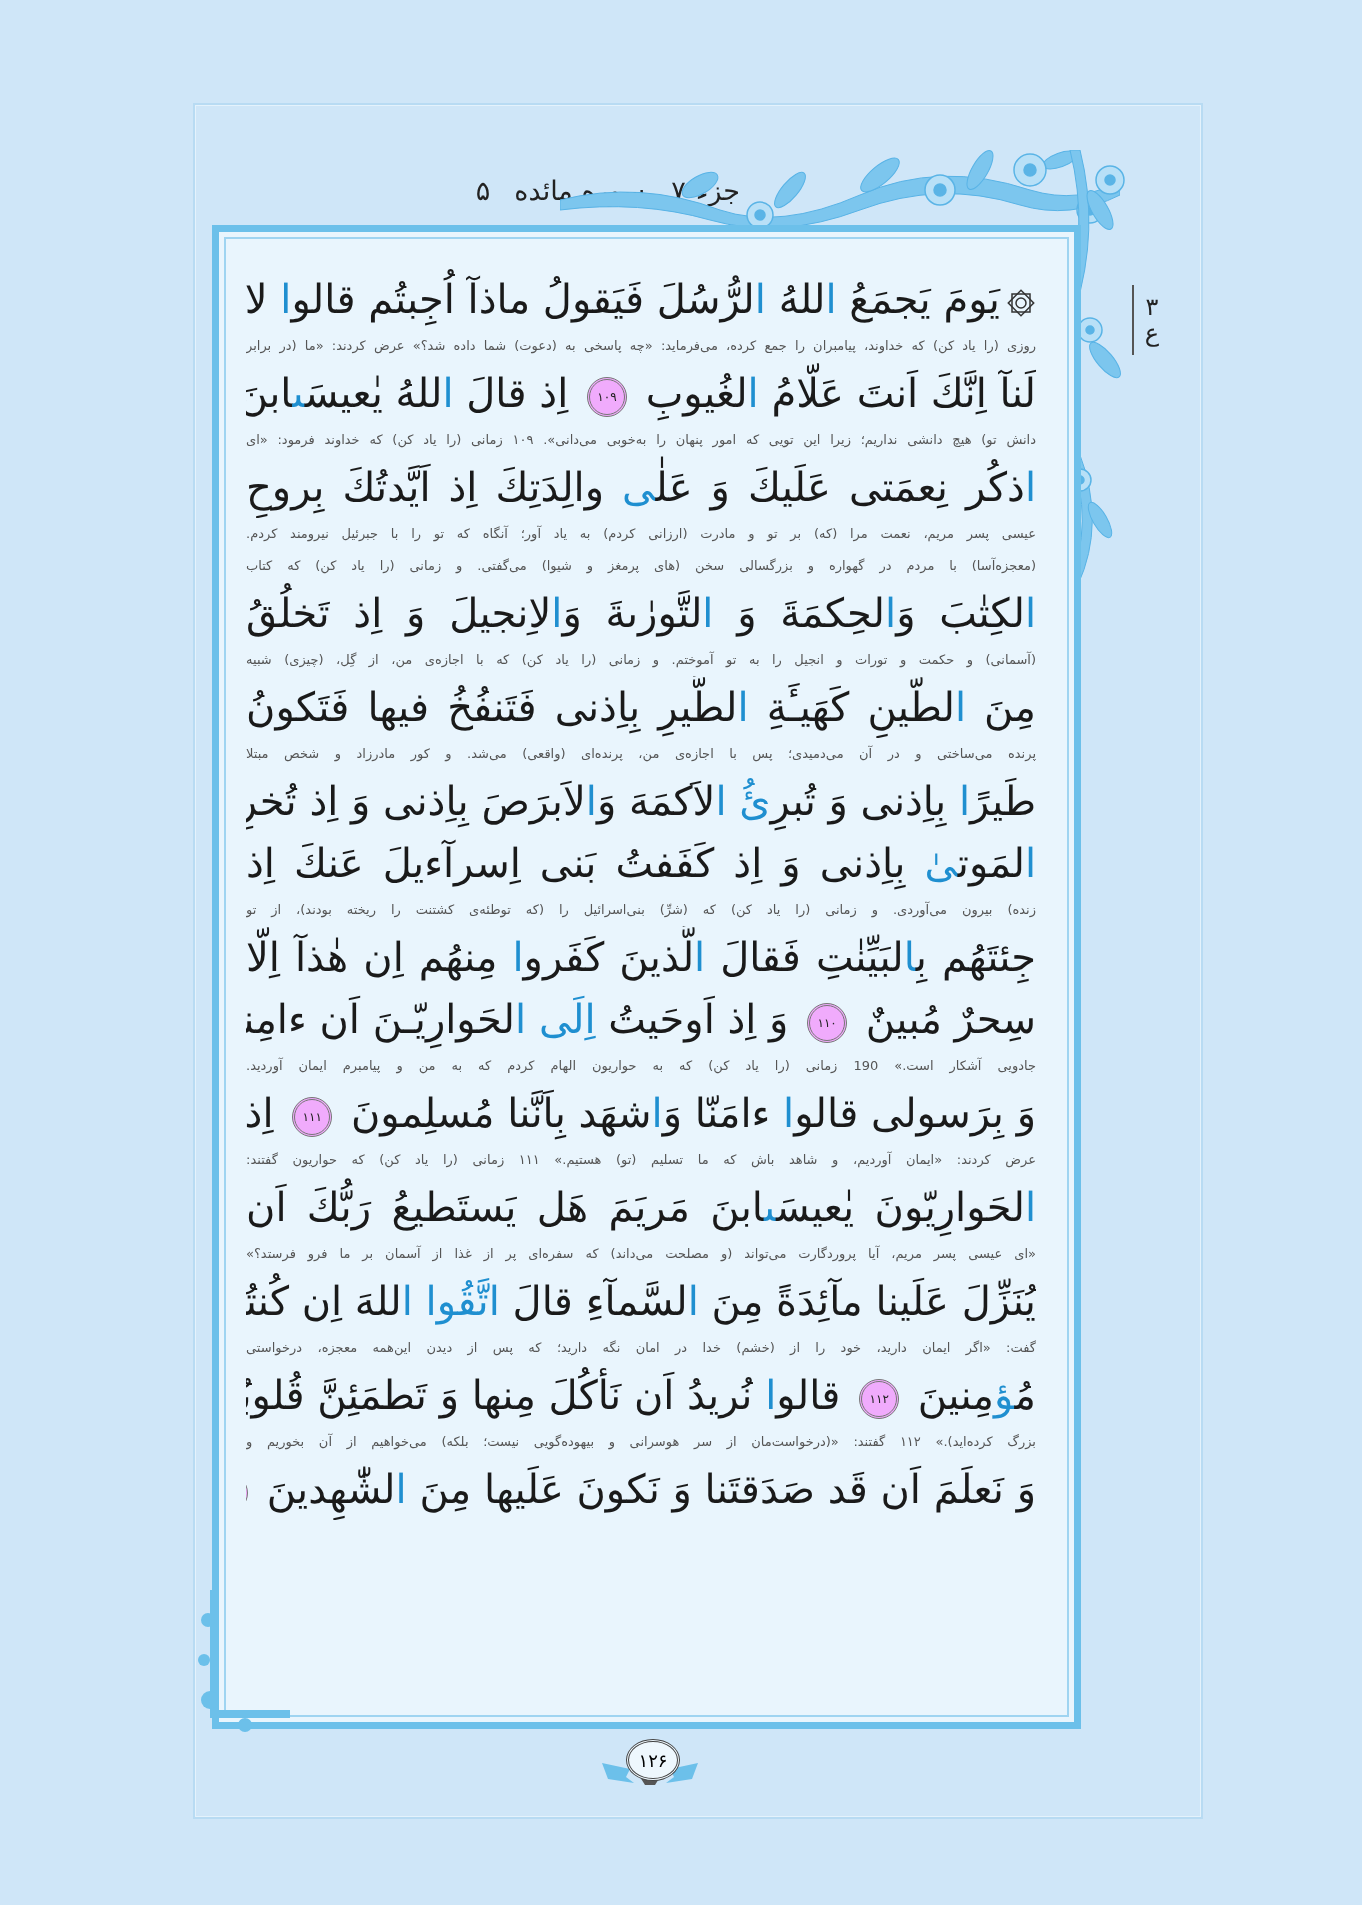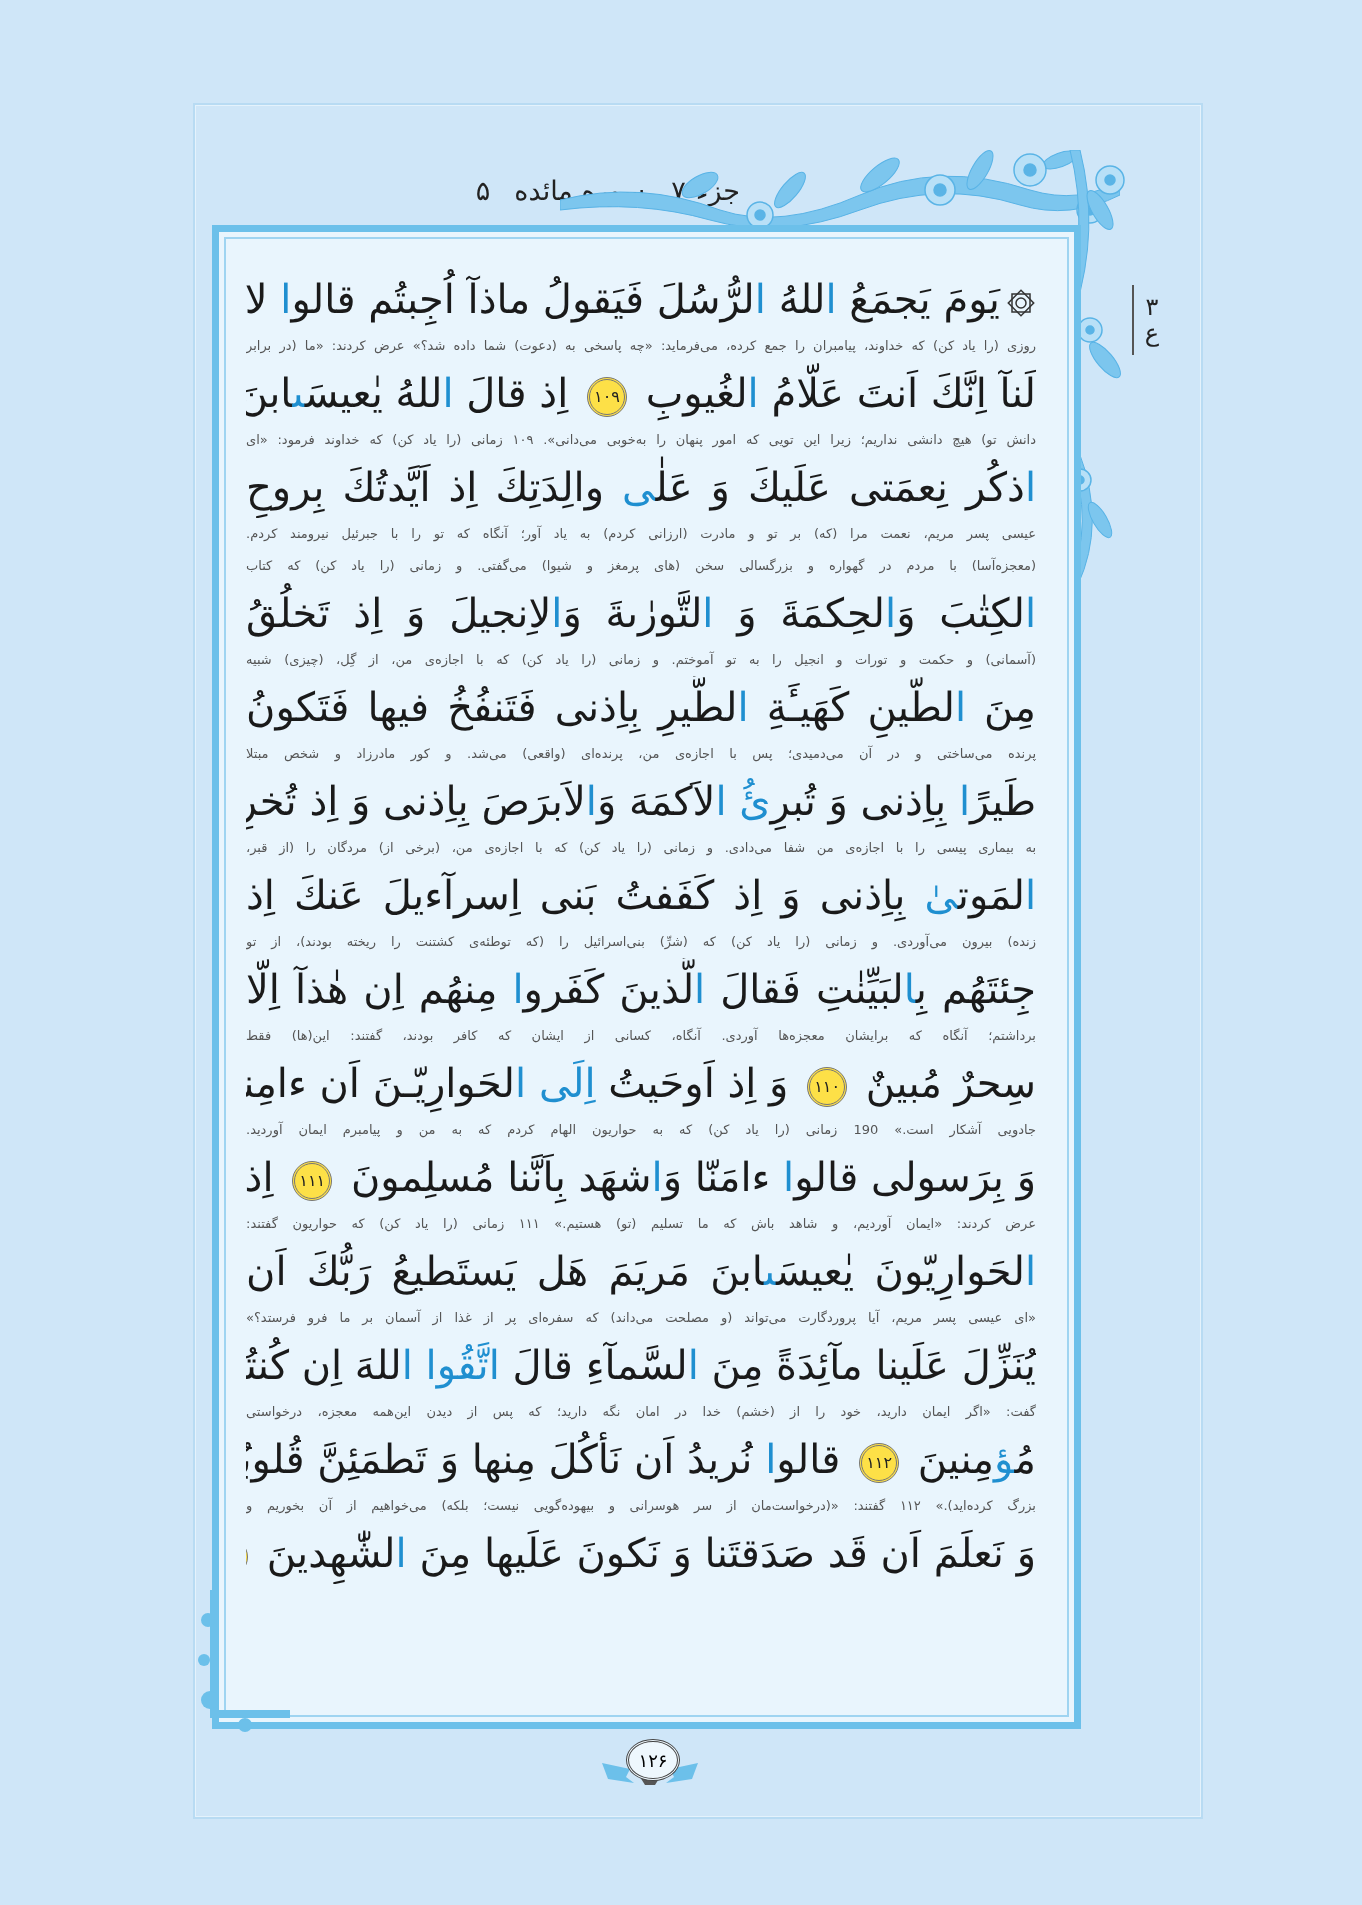--- a/index.html
+++ b/index.html
@@ -47,21 +47,21 @@
     line-height:62px; overflow:hidden;
   }
   .verse-line .hl { color:#1f8fd0; }
   .trans-line {
     height:32px; font-family:"DejaVu Sans", sans-serif; font-size:13px; color:#555;
     white-space:nowrap; line-height:32px; text-align:justify; text-align-last:justify; overflow:hidden;
   }
   .ayah-marker {
     display:inline-flex; align-items:center; justify-content:center;
     width:34px; height:34px; border-radius:50%; border:3px double #777;
-    background:#fde047; font-size:16px; color:#222; vertical-align:middle;
+    background:#f0abfc; font-size:12px; color:#222; vertical-align:middle;
     font-family:"DejaVu Sans", sans-serif; margin:0 6px;
   }
   .rub-icon {
     display:inline-block; width:30px; height:30px; vertical-align:middle; margin-left:6px;
   }
   .page-number {
     position:absolute; left:600px; top:1735px; width:100px; height:50px;
   }
   .page-number .num {
     position:absolute; left:26px; top:4px; width:48px; height:36px;
@@ -176,31 +176,29 @@
   <div class="trans-line">(آسمانی) و حکمت و تورات و انجیل را به تو آموختم. و زمانی (را یاد کن) که با اجازه‌ی من، از گِل، (چیزی) شبیه</div>
 
   <div class="verse-line">
     <span>مِنَ </span><span class="hl">ا</span><span>لطّينِ كَهَيـَٔةِ </span><span class="hl">ا</span><span>لطَّيرِ بِاِذنى فَتَنفُخُ فيها فَتَكونُ</span>
   </div>
   <div class="trans-line">پرنده می‌ساختی و در آن می‌دمیدی؛ پس با اجازه‌ی من، پرنده‌ای (واقعی) می‌شد. و کور مادرزاد و شخص مبتلا</div>
 
   <div class="verse-line">
     <span>طَيرً</span><span class="hl">ا</span><span> بِاِذنى وَ تُبرِ</span><span class="hl">ئُ</span><span> </span><span class="hl">ا</span><span>لاَكمَهَ وَ</span><span class="hl">ا</span><span>لاَبرَصَ بِاِذنى وَ اِذ تُخرِجُ</span>
   </div>
-  <div class="trans-line">به بیماری پیسی را با اجازه‌ی من شفا می‌دادی. و زمانی (را یاد کن) که با اجازه‌ی من، (برخی از) مردگان را (از قبر،</div>
 
   <div class="verse-line">
     <span class="hl">ا</span><span>لمَوت</span><span class="hl">ىٰ</span><span> بِاِذنى وَ اِذ كَفَفتُ بَنى اِسرآءيلَ عَنكَ اِذ</span>
   </div>
   <div class="trans-line">زنده) بیرون می‌آوردی. و زمانی (را یاد کن) که (شرِّ) بنی‌اسرائیل را (که توطئه‌ی کشتنت را ریخته بودند)، از تو</div>
 
   <div class="verse-line">
     <span>جِئتَهُم بِ</span><span class="hl">ا</span><span>لبَيِّنٰتِ فَقالَ </span><span class="hl">ا</span><span>لَّذينَ كَفَرو</span><span class="hl">ا</span><span> مِنهُم اِن هٰذآ اِلّا</span>
   </div>
-  <div class="trans-line">برداشتم؛ آنگاه که برایشان معجزه‌ها آوردی. آنگاه، کسانی از ایشان که کافر بودند، گفتند: این(ها) فقط</div>
 
   <div class="verse-line">
     <span>سِحرٌ مُبينٌ </span><span class="ayah-marker">۱۱۰</span><span> وَ اِذ اَوحَيتُ </span><span class="hl">اِلَى</span><span> </span><span class="hl">ا</span><span>لحَوارِيّـنَ اَن ءامِنو</span>
   </div>
   <div class="trans-line">جادویی آشکار است.» 190 زمانی (را یاد کن) که به حواریون الهام کردم که به من و پیامبرم ایمان آوردید.</div>
 
   <div class="verse-line">
     <span>وَ بِرَسولى قالو</span><span class="hl">ا</span><span> ءامَنّا وَ</span><span class="hl">ا</span><span>شهَد بِاَنَّنا مُسلِمونَ </span><span class="ayah-marker">۱۱۱</span><span> اِذ قالَ</span>
   </div>
   <div class="trans-line">عرض کردند: «ایمان آوردیم، و شاهد باش که ما تسلیم (تو) هستیم.» ۱۱۱ زمانی (را یاد کن) که حواریون گفتند:</div>

